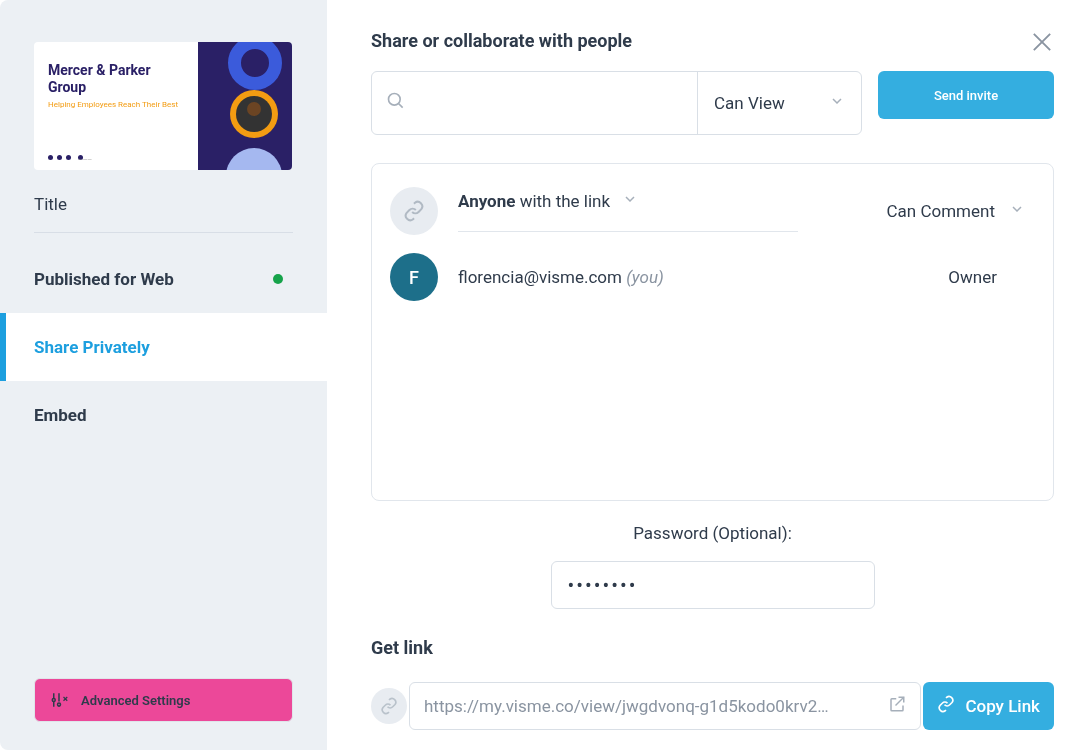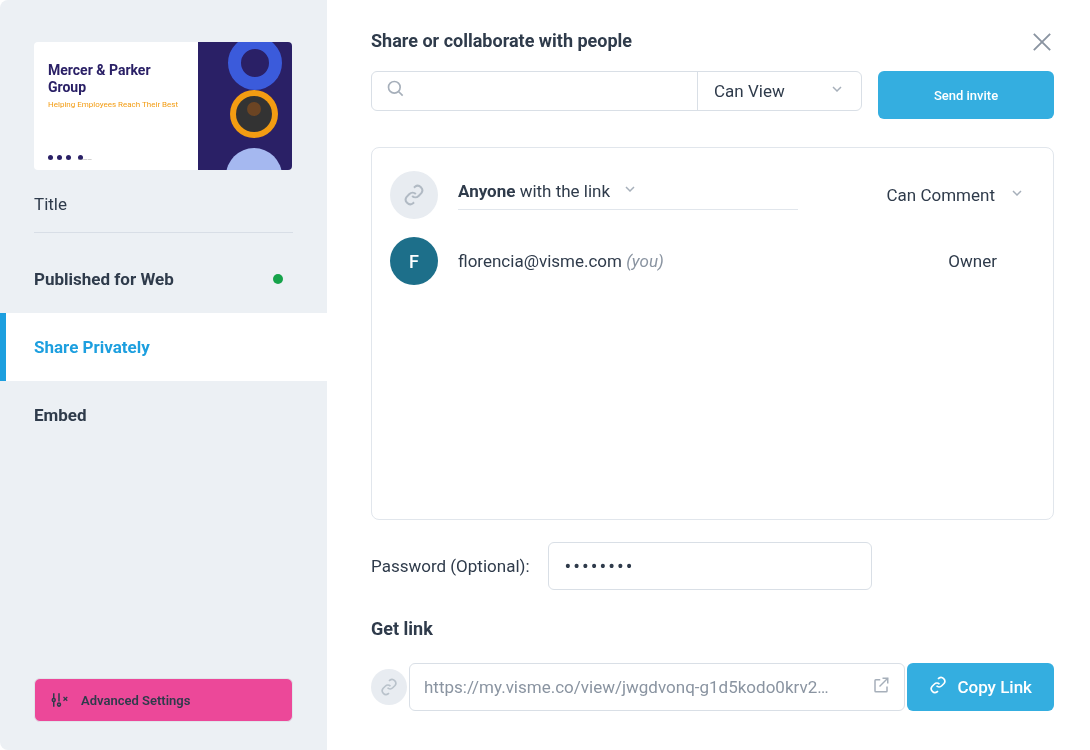--- a/index.html
+++ b/index.html
@@ -179,21 +179,21 @@
     .invite-row {
       display: flex;
       gap: 16px;
       margin-bottom: 28px;
     }
     .search-group {
       flex: 1;
       display: flex;
       border: 1px solid #d9dfe6;
       border-radius: 6px;
-      height: 40px;
+      height: 64px;
       overflow: hidden;
     }
     .search-side {
       width: 326px;
       display: flex;
       align-items: center;
       padding: 0 14px;
       border-right: 1px solid #d9dfe6;
     }
     .search-side svg { color: #a6afba; }
@@ -246,21 +246,21 @@
       font-size: 17px;
       color: #2f3b4b;
       margin-left: 20px;
       flex: 0 0 340px;
       display: flex;
       align-items: center;
       gap: 12px;
     }
     .anyone-group {
       border-bottom: 1px solid #e1e6ec;
-      padding-bottom: 8px;
+      padding-bottom: 20px;
       cursor: pointer;
     }
     .people-label .bold { font-weight: 700; }
     .people-label .you { color: #8a94a1; font-style: italic; }
     .role-select {
       margin-left: auto;
       display: flex;
       align-items: center;
       gap: 14px;
       font-size: 17px;
@@ -270,20 +270,21 @@
       margin-left: auto;
       font-size: 17px;
       color: #2f3b4b;
       padding-right: 28px;
     }
     .password-row {
       display: flex;
       align-items: center;
       gap: 18px;
       margin-top: 22px;
+      flex-direction: column;
     }
     .password-label {
       font-size: 17px;
       color: #2f3b4b;
     }
     .password-input {
       width: 324px;
       height: 48px;
       border: 1px solid #d9dfe6;
       border-radius: 6px;
@@ -316,21 +317,21 @@
       gap: 12px;
     }
     .link-input {
       flex: 1; border: none; outline: none; font-size: 17px; color: #8a94a1;
       background: transparent;
       text-overflow: ellipsis;
     }
     .open-icon { color: #a6afba; cursor: pointer; }
     .copy-btn {
       height: 48px;
-      padding: 0 22px;
+      padding: 0 14px;
       background: #34aee0;
       color: #fff;
       border: none;
       border-radius: 6px;
       font-size: 17px;
       font-weight: 500;
       display: flex; align-items: center; gap: 10px;
       cursor: pointer;
     }
   </style>

